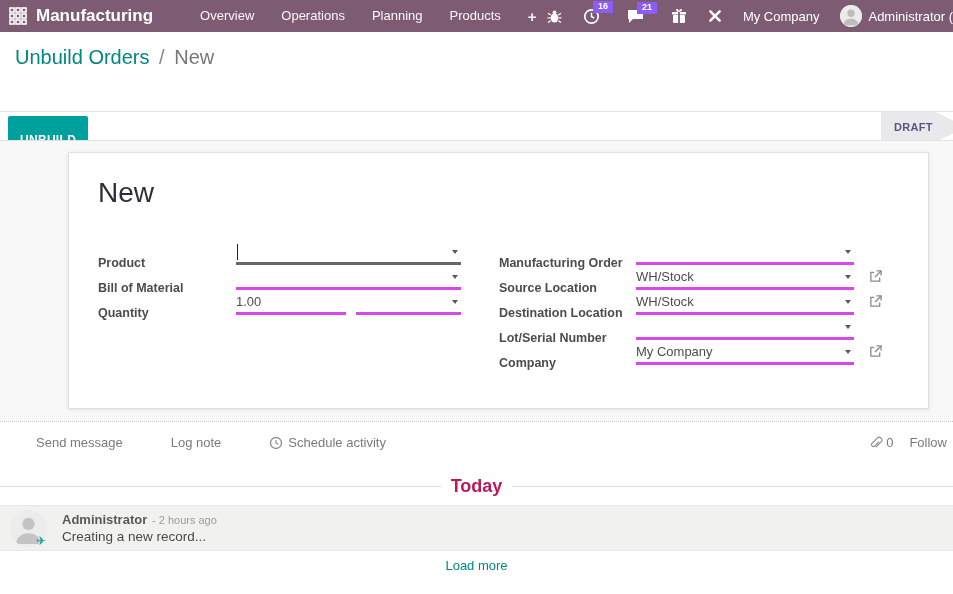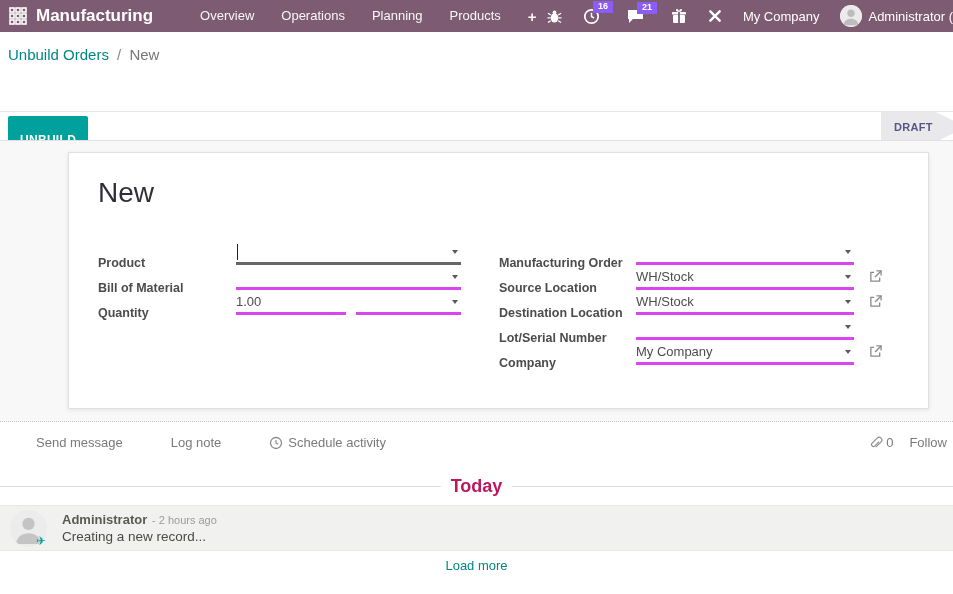--- a/index.html
+++ b/index.html
@@ -19,21 +19,21 @@
   .top-right { display:flex; align-items:center; gap:21px; margin-left:auto; padding-left:10px; }
   .ticon { position:relative; display:inline-flex; align-items:center; cursor:pointer; }
   .badge { position:absolute; top:-7px; left:10px; background:#8b5cf6; color:#fff;
     font-size:9px; font-weight:bold; padding:1.5px 5px; border-radius:0; line-height:1.1; }
   .company-label, .user-label { font-size:13px; }
   .avatar-sm { width:22px; height:22px; border-radius:50%; overflow:hidden; background:#e9e9e9; flex:0 0 auto; }
   .user-cluster { display:flex; align-items:center; gap:6px; }
 
   
   .cp { position:absolute; left:0; top:32px; width:953px; height:79px; background:#fff; }
-  .breadcrumb { position:absolute; left:8px; top:14px; font-size:15px; }
+  .breadcrumb { position:absolute; left:15px; top:14px; font-size:20px; }
   .bc-link { color:#008784; cursor:pointer; }
   .bc-sep { color:#888; margin:0 4px; }
   .bc-current { color:#777; }
   .cp-buttons { position:absolute; left:8px; top:46px; display:flex; align-items:center; gap:18px; }
   .btn-save { background:#00a09d; color:#fff; font-size:12px; font-weight:bold; letter-spacing:.3px;
     border:none; padding:6px 13px; border-radius:2px; cursor:pointer; font-family:inherit; }
   .btn-discard { background:none; border:none; color:#008784; font-size:12px; font-weight:bold;
     letter-spacing:.3px; cursor:pointer; font-family:inherit; padding:6px 2px; }
 
   

